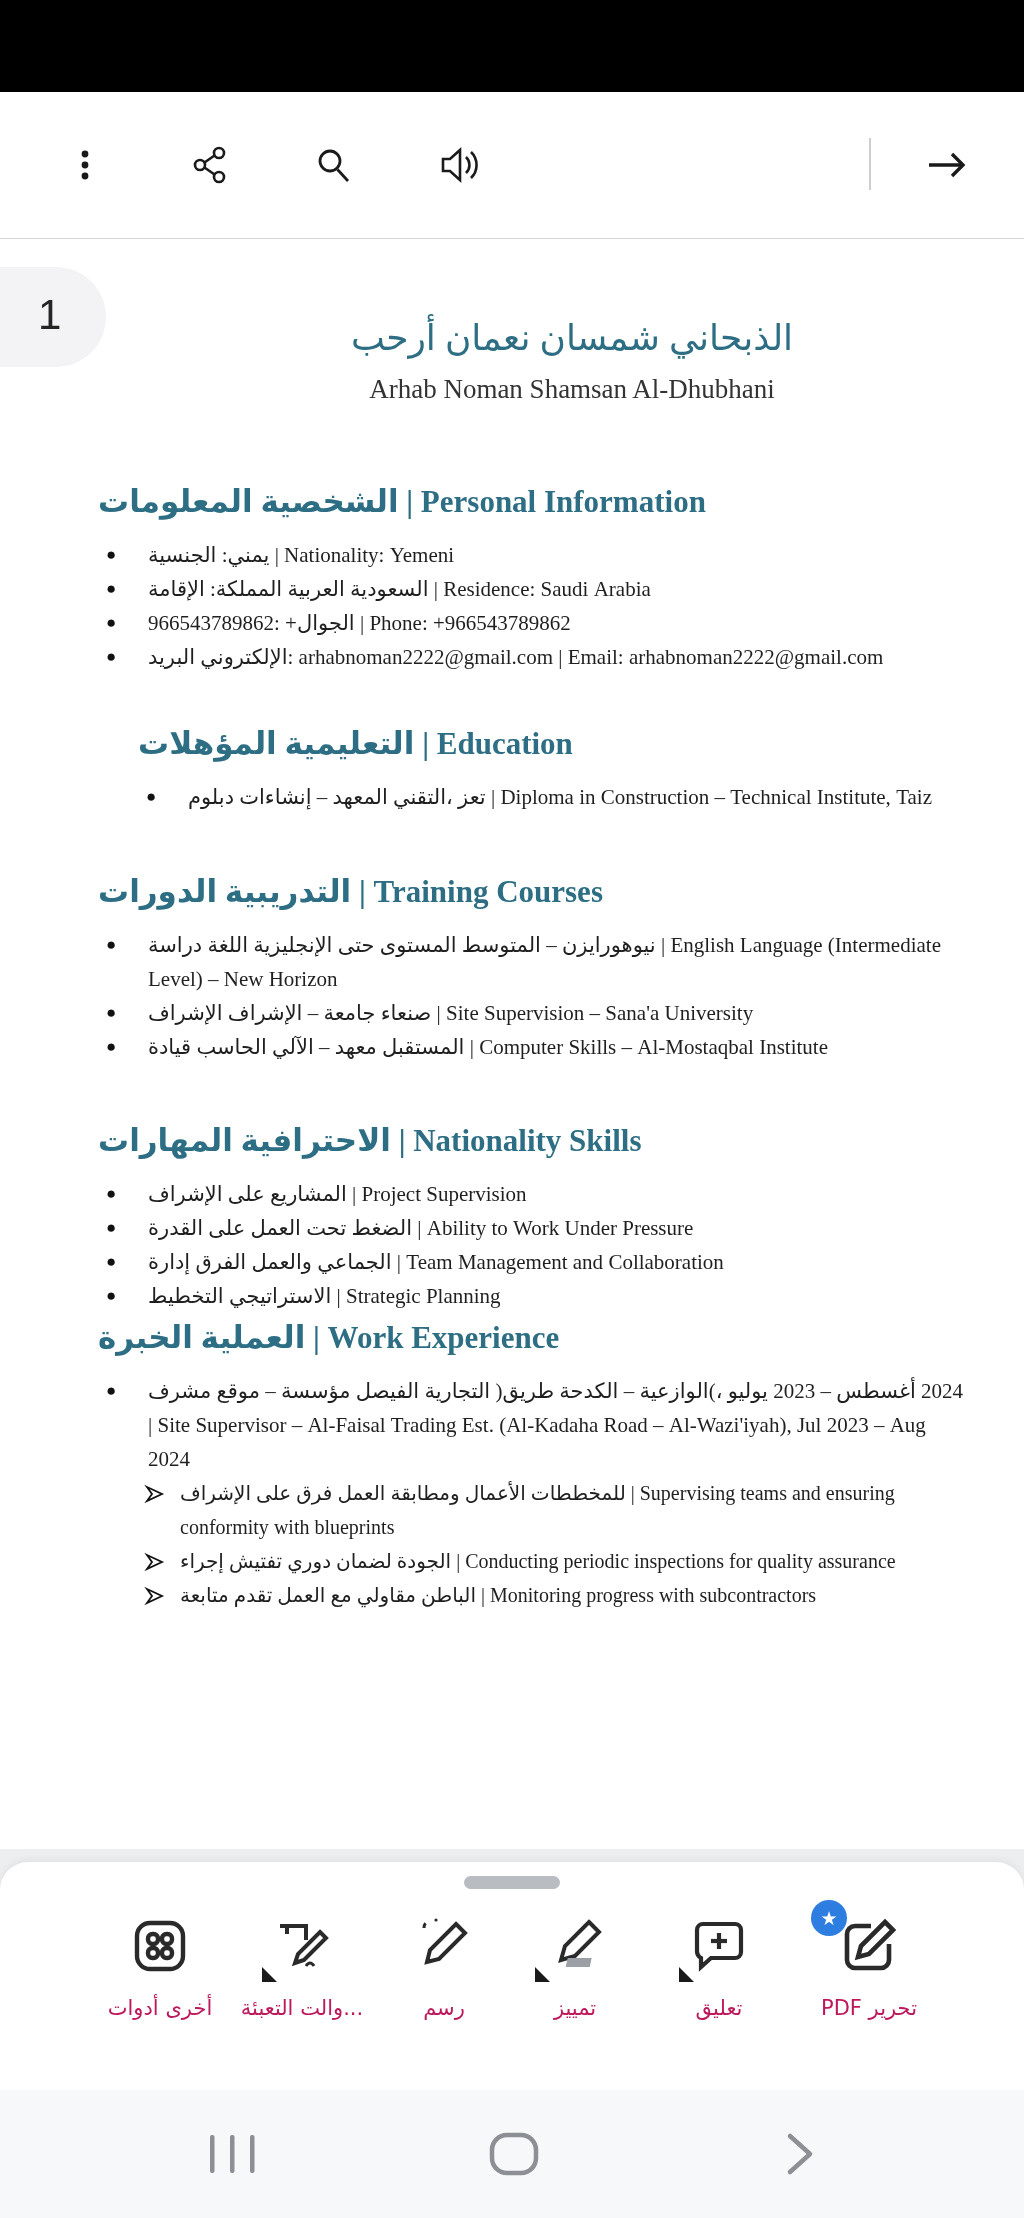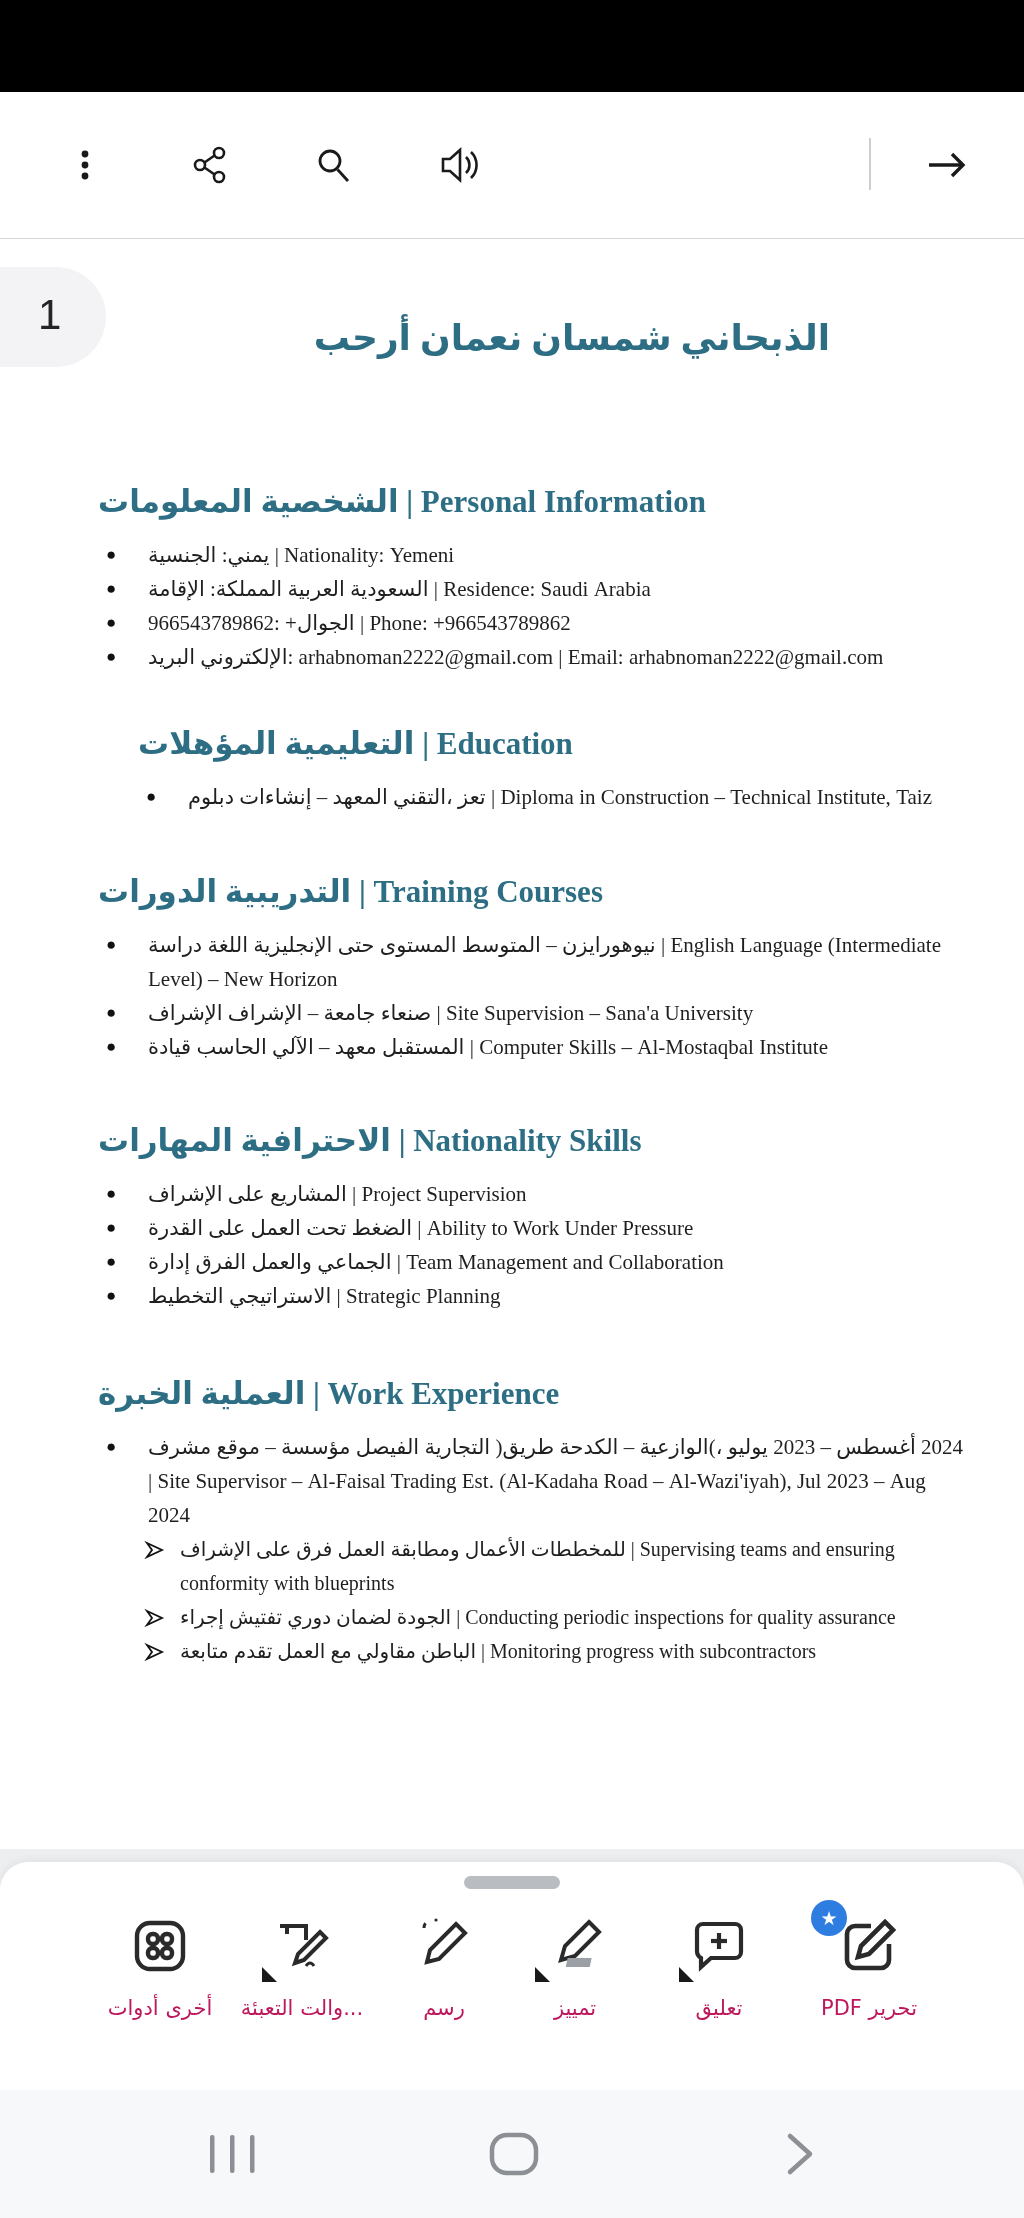--- a/index.html
+++ b/index.html
@@ -14,35 +14,35 @@
   .abdivider{position:absolute;left:869px;top:46px;width:2px;height:52px;background:#cfcfcf;}
   
   .docarea{position:absolute;left:0;top:239px;width:1024px;height:1610px;background:#fff;}
   .pagebadge{position:absolute;left:0;top:28px;width:106px;height:100px;background:#f3f3f5;
              border-radius:0 50px 50px 0;}
   .pagebadge span{position:absolute;left:38px;top:24px;font-size:42px;color:#242424;
                   font-family:"Liberation Sans",sans-serif;}
   .doccontent{position:absolute;left:0;top:0;width:1024px;
               font-family:"Liberation Serif","DejaVu Sans",serif;color:#1f1f1f;}
   .titlewrap{position:absolute;left:150px;right:30px;top:76px;text-align:center;}
-  .title-ar{font-size:36px;font-weight:bold;color:#2d6e84;line-height:46px;}
+  .title-ar{font-size:36px;font-weight:normal;color:#2d6e84;line-height:46px;}
   .title-en{font-size:27px;color:#333;line-height:40px;margin-top:8px;}
   .sec{position:absolute;left:98px;right:54px;}
   .sec h2{margin:0 0 20px 0;font-size:31px;line-height:32px;font-weight:bold;color:#2d6e84;
           font-family:"Liberation Serif","DejaVu Sans",serif;}
   .blist,.sblist{list-style:none;margin:0;padding:0;}
   .blist>li{display:flex;align-items:flex-start;font-size:21px;line-height:34px;}
   .bdot{flex:0 0 42px;color:#111;font-size:17px;line-height:34px;padding-left:8px;}
   .sblist{margin-left:46px;}
   .sblist>li{display:flex;align-items:flex-start;font-size:20px;line-height:34px;justify-content:space-between;}
   .sbarrow{flex:0 0 36px;padding-top:7px;}
   .btext{flex:1 1 auto;direction:ltr;text-align:left;}
   .tk{unicode-bidi:isolate;direction:ltr;}
   
-  .sec-0{top:247px;} .sec-1{top:489px;margin-left:40px;} .sec-2{top:637px;} .sec-3{top:886px;} .sec-4{top:1139px;}
+  .sec-0{top:247px;} .sec-1{top:489px;margin-left:40px;} .sec-2{top:637px;} .sec-3{top:886px;} .sec-4{top:1083px;}
   
   .sheetzone{position:absolute;left:0;top:1849px;width:1024px;height:241px;background:#eceef0;}
   .sheetcard{position:absolute;left:0;top:13px;width:1024px;height:228px;background:#fff;
              border-radius:28px 28px 0 0;box-shadow:0 -2px 8px rgba(0,0,0,0.06);}
   .handle{position:absolute;left:464px;top:14px;width:96px;height:13px;border-radius:7px;
           background:#b9bcc0;cursor:grab;}
   .toolitem{position:absolute;top:52px;width:150px;text-align:center;cursor:pointer;}
   .ti-0{left:85px;} .ti-1{left:227px;} .ti-2{left:369px;} .ti-3{left:500px;} .ti-4{left:644px;} .ti-5{left:794px;}
   .ticon{position:relative;display:inline-block;width:64px;height:64px;color:#2a2a2a;}
   .tlabel{display:block;margin-top:14px;font-size:21px;color:#be185d;white-space:nowrap;
@@ -106,20 +106,21 @@
   </div>
 
   <div class="docarea">
     <div class="pagebadge">
       <span>1</span>
     </div>
 
     <div class="doccontent">
       <div class="titlewrap">
         <div class="title-ar"><span class="tk">أرحب</span> <span class="tk">نعمان</span> <span class="tk">شمسان</span> <span class="tk">الذبحاني</span></div>
+        <div class="title-en">Arhab Noman Shamsan Al-Dhubhani</div>
       </div>
 
       <div class="sec sec-0">
         <h2><span class="tk">المعلومات</span> <span class="tk">الشخصية</span> <span class="tk">|</span> <span class="tk">Personal</span> <span class="tk">Information</span></h2>
         <ul class="blist">
           <li>
               <span class="bdot">●</span>
               <span class="btext"><span class="tk">الجنسية</span> <span class="tk">:يمني</span> <span class="tk">|</span> <span class="tk">Nationality:</span> <span class="tk">Yemeni</span></span>
             </li>
           <li>

